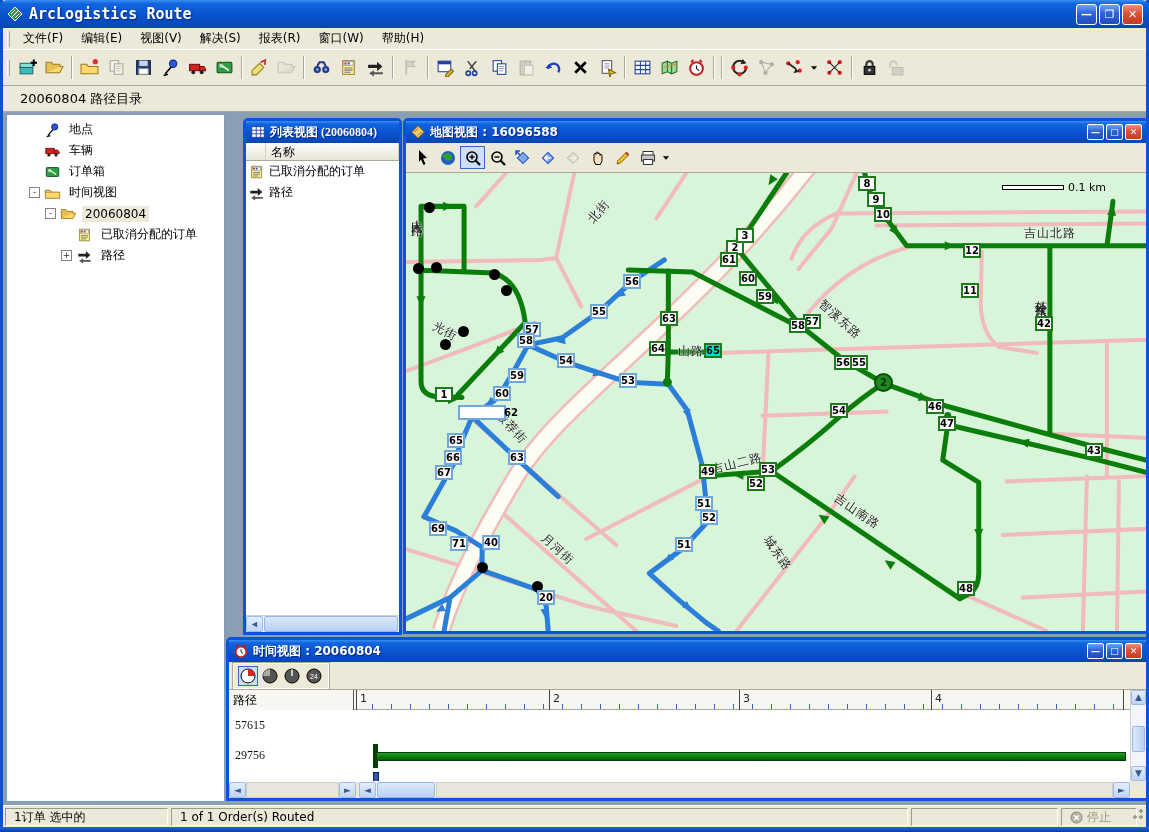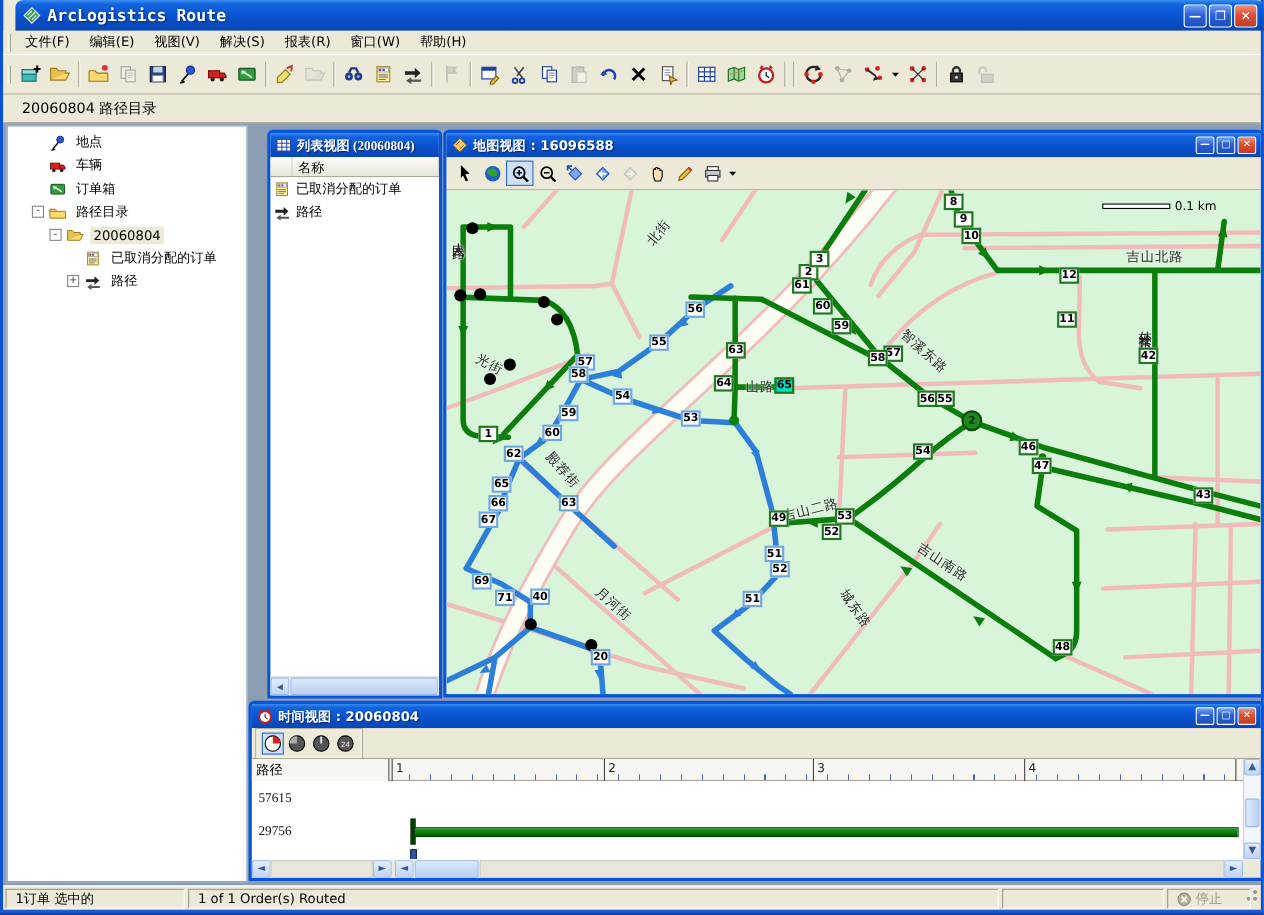--- a/index.html
+++ b/index.html
@@ -1,21 +1,21 @@
 <!DOCTYPE html>
 <html><head>
 <meta charset="utf-8">
 <style>
   * { margin:0; padding:0; box-sizing:border-box; }
   html,body { width:1149px; height:832px; overflow:hidden; }
   body { font-family:"DejaVu Sans","Liberation Sans",sans-serif; font-size:12px; background:#ECE9D8; position:relative; }
   .app { position:absolute; inset:0; border-left:3px solid #0A52CE; border-right:3px solid #0A52CE; background:#ECE9D8; }
   .titlebar { position:absolute; left:-3px; right:-3px; top:0; height:28px;
     background:linear-gradient(180deg,#388EF0 0%,#1263DF 14%,#0A54D0 50%,#0946B4 100%);
-    border-radius:7px 7px 0 0; display:flex; align-items:center; padding:0 6px;margin-left:14px; }
+    border-radius:7px 7px 0 0; display:flex; align-items:center; padding:0 6px; }
   .titlebar .ticon { width:18px; height:18px; margin-right:5px; }
   .titlebar .ttext { color:#fff; font-family:"DejaVu Sans Mono","Liberation Mono",monospace; font-weight:bold; font-size:15px; text-shadow:1px 1px 2px #03277A; flex:1; }
   .winbtns { display:flex; gap:2px; }
   .wbtn { width:21px; height:21px; border:1px solid #fff; border-radius:3px; color:#fff; font-size:11px; line-height:19px; text-align:center;
     background:linear-gradient(180deg,#6FA3F2,#2E62D8 45%,#1E4DBE); font-weight:bold; }
   .wbtn.close { background:linear-gradient(180deg,#F09078,#DD5038 45%,#C43C22); }
   .menubar { position:absolute; left:0; right:0; top:28px; height:22px; background:#ECE9D8; display:flex; align-items:center; border-bottom:1px solid #fff; }
   .grip { width:3px; height:16px; border-left:1px solid #fff; border-right:1px solid #ACA899; margin:0 4px; }
   .menu-item { padding:3px 9px; color:#000; }
   .toolbar { position:absolute; left:0; right:0; top:50px; height:36px; background:#ECE9D8; display:flex; align-items:center; border-bottom:1px solid #ACA899; }
@@ -394,21 +394,21 @@
               <rect x="4" y="6" width="4" height="3" fill="#D8E8D8" opacity=".7"></rect>
             </svg></span>
           <span class="tlabel">订单箱</span>
         </div>
         <div class="tree-row" style="padding-left: 22px;">
           <span class="exp">-</span>
           <span class="ticn"><svg viewBox="0 0 18 18">
               <path d="M1 6 h5 l2 2 h9 v7 h-16 z" fill="#FFD970" stroke="#9A7B1E"></path>
               <path d="M1 6 h5 l2 2 h-7 z" fill="#FFEDAE" stroke="#9A7B1E"></path>
             </svg></span>
-          <span class="tlabel">路径目录</span>
+          <span class="tlabel">时间视图</span>
         </div>
         <div class="tree-row sel" style="padding-left: 38px;">
           <span class="exp">-</span>
           <span class="ticn"><svg viewBox="0 0 18 18">
               <path d="M1 14 L4 8 L17 8 L14 14 Z" fill="#FFD970" stroke="#9A7B1E"></path>
               <path d="M1 14 L1 4 L6 4 L7.5 6 L14 6 L14 8" fill="#E8C050" stroke="#9A7B1E"></path>
             </svg></span>
           <span class="tlabel">20060804</span>
         </div>
         <div class="tree-row" style="padding-left: 54px;">
@@ -673,21 +673,21 @@
             <div class="marker g" style="left: 629px; top: 143px;">42</div>
             <div class="marker g" style="left: 29px; top: 214px;">1</div>
             <div class="marker b" style="left: 217px; top: 101px;">56</div>
             <div class="marker b" style="left: 184px; top: 131px;">55</div>
             <div class="marker b" style="left: 117px; top: 149px;">57</div>
             <div class="marker b" style="left: 111px; top: 160px;">58</div>
             <div class="marker b" style="left: 151px; top: 180px;">54</div>
             <div class="marker b" style="left: 213px; top: 200px;">53</div>
             <div class="marker b" style="left: 102px; top: 195px;">59</div>
             <div class="marker b" style="left: 87px; top: 213px;">60</div>
-            <div class="marker b" style="left: 52px; top: 232px;">62</div>
+            <div class="marker b" style="left: 52px; top: 232px; padding-left: 44px;">62</div>
             <div class="marker b" style="left: 41px; top: 260px;">65</div>
             <div class="marker b" style="left: 38px; top: 277px;">66</div>
             <div class="marker b" style="left: 29px; top: 292px;">67</div>
             <div class="marker b" style="left: 102px; top: 277px;">63</div>
             <div class="marker b" style="left: 23px; top: 348px;">69</div>
             <div class="marker b" style="left: 44px; top: 363px;">71</div>
             <div class="marker b" style="left: 76px; top: 362px;">40</div>
             <div class="marker b" style="left: 131px; top: 417px;">20</div>
             <div class="marker b" style="left: 289px; top: 323px;">51</div>
             <div class="marker b" style="left: 294px; top: 337px;">52</div>

